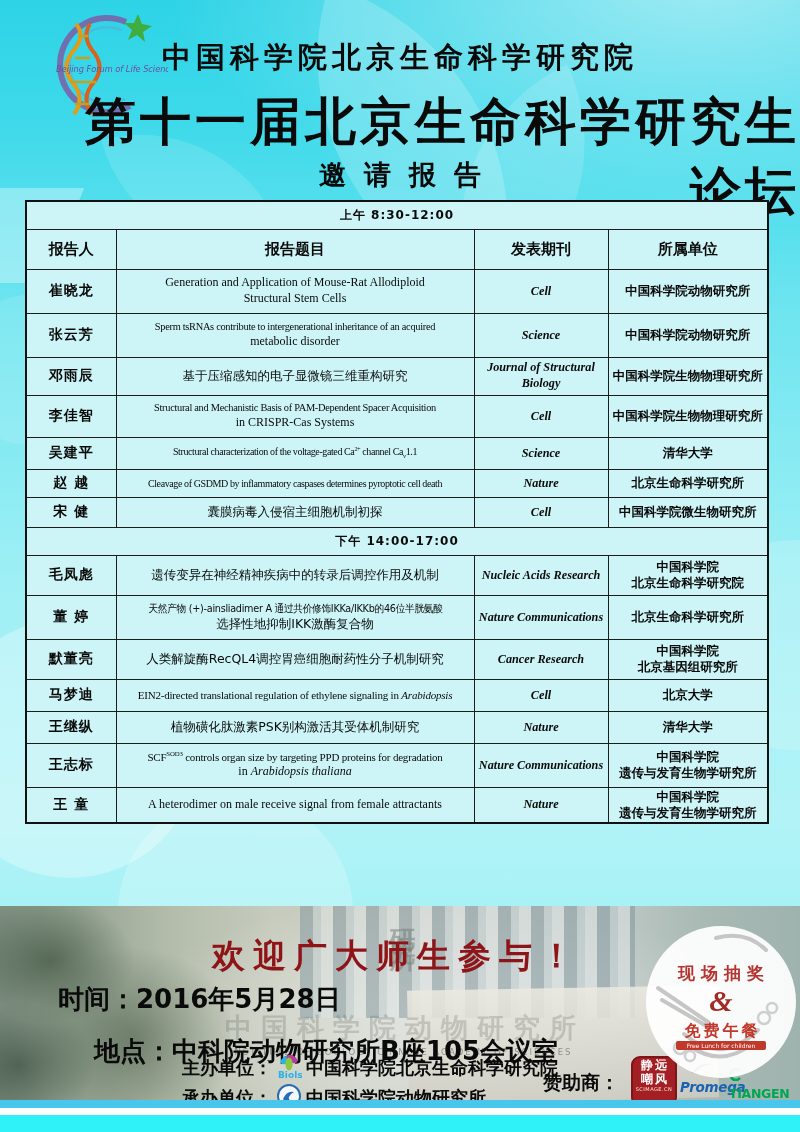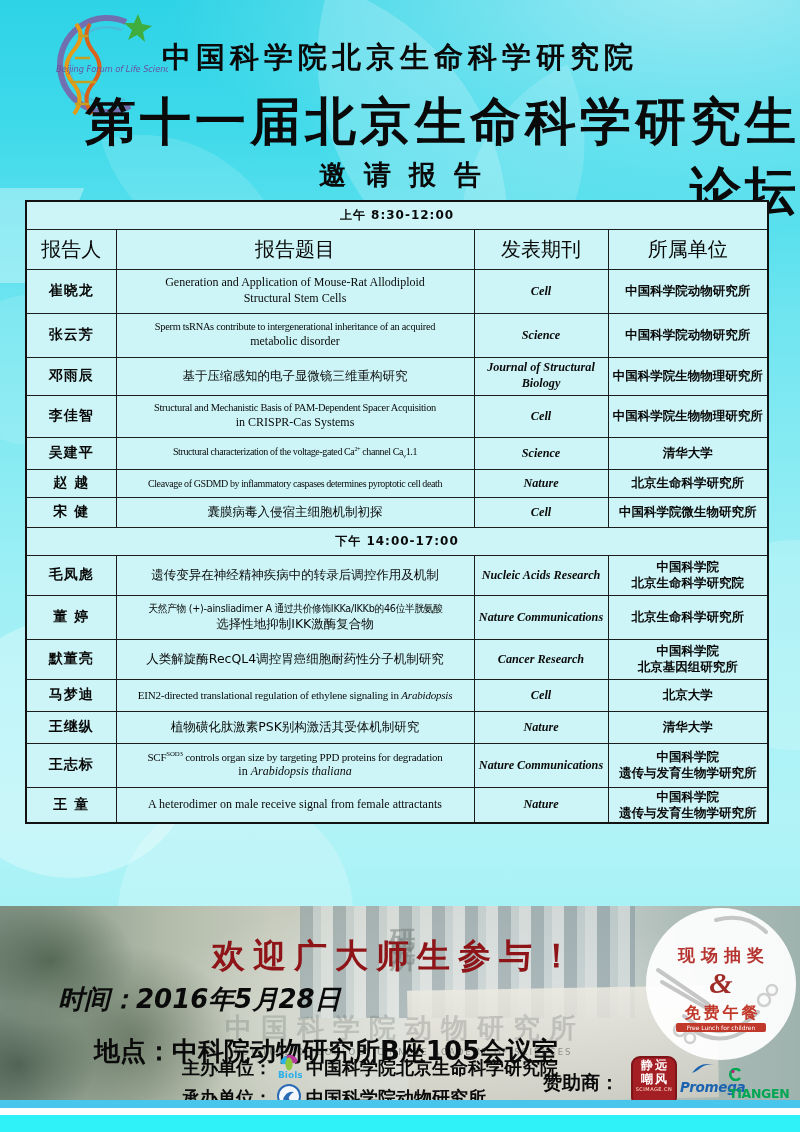--- a/index.html
+++ b/index.html
@@ -26,21 +26,21 @@
   .logo{position:absolute;left:26px;top:6px;width:142px;height:130px;}
   .inst-line{position:absolute;top:38px;left:0;right:0;text-align:center;font-size:29px;font-weight:700;letter-spacing:5px;}
   .main-title{position:absolute;top:88px;left:0;right:0;text-align:right;font-size:51px;font-weight:800;letter-spacing:4px;padding-left:36px;}
   .sub-title{position:absolute;top:157px;left:0;right:0;text-align:center;font-size:27px;font-weight:700;letter-spacing:18px;text-indent:18px;}
 
   
   .sched{position:absolute;left:25px;top:200px;width:742px;border-collapse:collapse;table-layout:fixed;
          background:#cdf5f7;border:2.5px solid #121212;z-index:2;}
   .sched td,.sched th{border:1.6px solid #1c1c1c;text-align:center;vertical-align:middle;padding:1px 3px;overflow:hidden;}
   .session td{font-size:12px;font-weight:700;letter-spacing:1px;}
-  .colhead th{font-size:20px;font-weight:400;}
+  .colhead th{font-size:15px;font-weight:700;}
   .sp{font-size:14px;font-weight:700;letter-spacing:1px;}
   .t-zh{font-size:12.5px;font-weight:500;}
   .t-en{font-family:"Liberation Serif",serif;font-size:12px;}
   .jr{font-family:"Liberation Serif",serif;font-style:italic;font-weight:700;font-size:12.2px;}
   .af{font-size:12.5px;font-weight:600;}
   .ln{white-space:nowrap;overflow:hidden;line-height:1.3;}
   .fit1{font-size:11px;letter-spacing:-0.2px;}
   .fit2{font-size:10.4px;letter-spacing:-0.3px;}
   .fit3{font-size:10px;letter-spacing:-0.4px;}
   .fit-mix{font-size:10.5px;letter-spacing:-0.3px;transform:scaleX(.92);transform-origin:50% 50%;}
@@ -59,27 +59,27 @@
   .building{position:absolute;left:300px;top:0;width:335px;height:112px;opacity:.55;z-index:0;background:
       repeating-linear-gradient(90deg, rgba(116,138,148,.8) 0 13px, rgba(188,203,208,.8) 13px 21px, rgba(224,230,232,.85) 21px 33px);}
   .stone{position:absolute;left:408px;top:82px;width:310px;height:112px;z-index:0;transform:rotate(-1deg);
       background:linear-gradient(180deg, rgba(236,234,225,.85), rgba(208,206,196,.8));}
   .wm-vert{position:absolute;left:386px;top:2px;z-index:1;writing-mode:vertical-rl;font-size:26px;font-weight:700;
       color:rgba(118,128,122,.55);letter-spacing:8px;}
   .stone-cn{position:absolute;left:225px;top:104px;z-index:1;font-size:27px;font-weight:700;letter-spacing:9px;color:rgba(105,112,108,.28);white-space:nowrap;}
   .stone-en{position:absolute;left:230px;top:141px;z-index:1;font-size:8.5px;letter-spacing:2px;color:rgba(88,94,90,.6);white-space:nowrap;}
   .welcome{position:absolute;left:212px;top:28px;z-index:2;font-size:33px;font-weight:800;color:#8f1418;letter-spacing:8px;white-space:nowrap;}
   .f-line{position:absolute;z-index:2;font-weight:700;white-space:nowrap;}
-  .time-line{left:58px;top:76px;font-size:26px;font-style:italic;}
+  .time-line{left:58px;top:76px;font-size:26px;}
   .place-line{left:58px;top:128px;font-size:26px;margin-left:36px;}
   .host-line{left:182px;top:148px;font-size:18px;display:flex;align-items:center;gap:4px;height:28px;}
   .org-line{left:182px;top:179px;font-size:18px;display:flex;align-items:center;gap:5px;height:26px;}
 
   
-  .badge{position:absolute;left:646px;top:2px;width:150px;height:152px;z-index:3;}
+  .badge{position:absolute;left:646px;top:20px;width:150px;height:152px;z-index:3;}
   .badge .disc{position:absolute;inset:0;background:rgba(255,255,255,.93);border-radius:50%;}
   .badge svg{position:absolute;inset:0;}
   .badge-l1{position:absolute;top:36px;left:0;right:0;text-align:center;color:#b5342f;font-size:17px;font-weight:700;letter-spacing:6px;text-indent:6px;}
   .badge-amp{position:absolute;top:58px;left:0;right:0;text-align:center;color:#a02c28;font-size:30px;font-weight:700;font-style:italic;font-family:"Liberation Serif",serif;}
   .badge-l2{position:absolute;top:95px;left:0;right:0;text-align:center;color:#c0392b;font-size:16px;font-weight:700;letter-spacing:3px;text-indent:3px;}
   .badge-l3{position:absolute;top:115px;left:30px;width:90px;background:#c0392b;color:#fff;font-size:6px;text-align:center;border-radius:2px;padding:1px 0;white-space:nowrap;overflow:hidden;}
 
   
   .sponsor-label{position:absolute;left:543px;top:164px;z-index:2;font-size:19px;font-weight:700;white-space:nowrap;}
   .scimage{position:absolute;left:631px;top:150px;z-index:2;width:42px;height:46px;background:#a41f24;border:2px solid #7e1418;border-radius:9px;color:#fff;text-align:center;}

